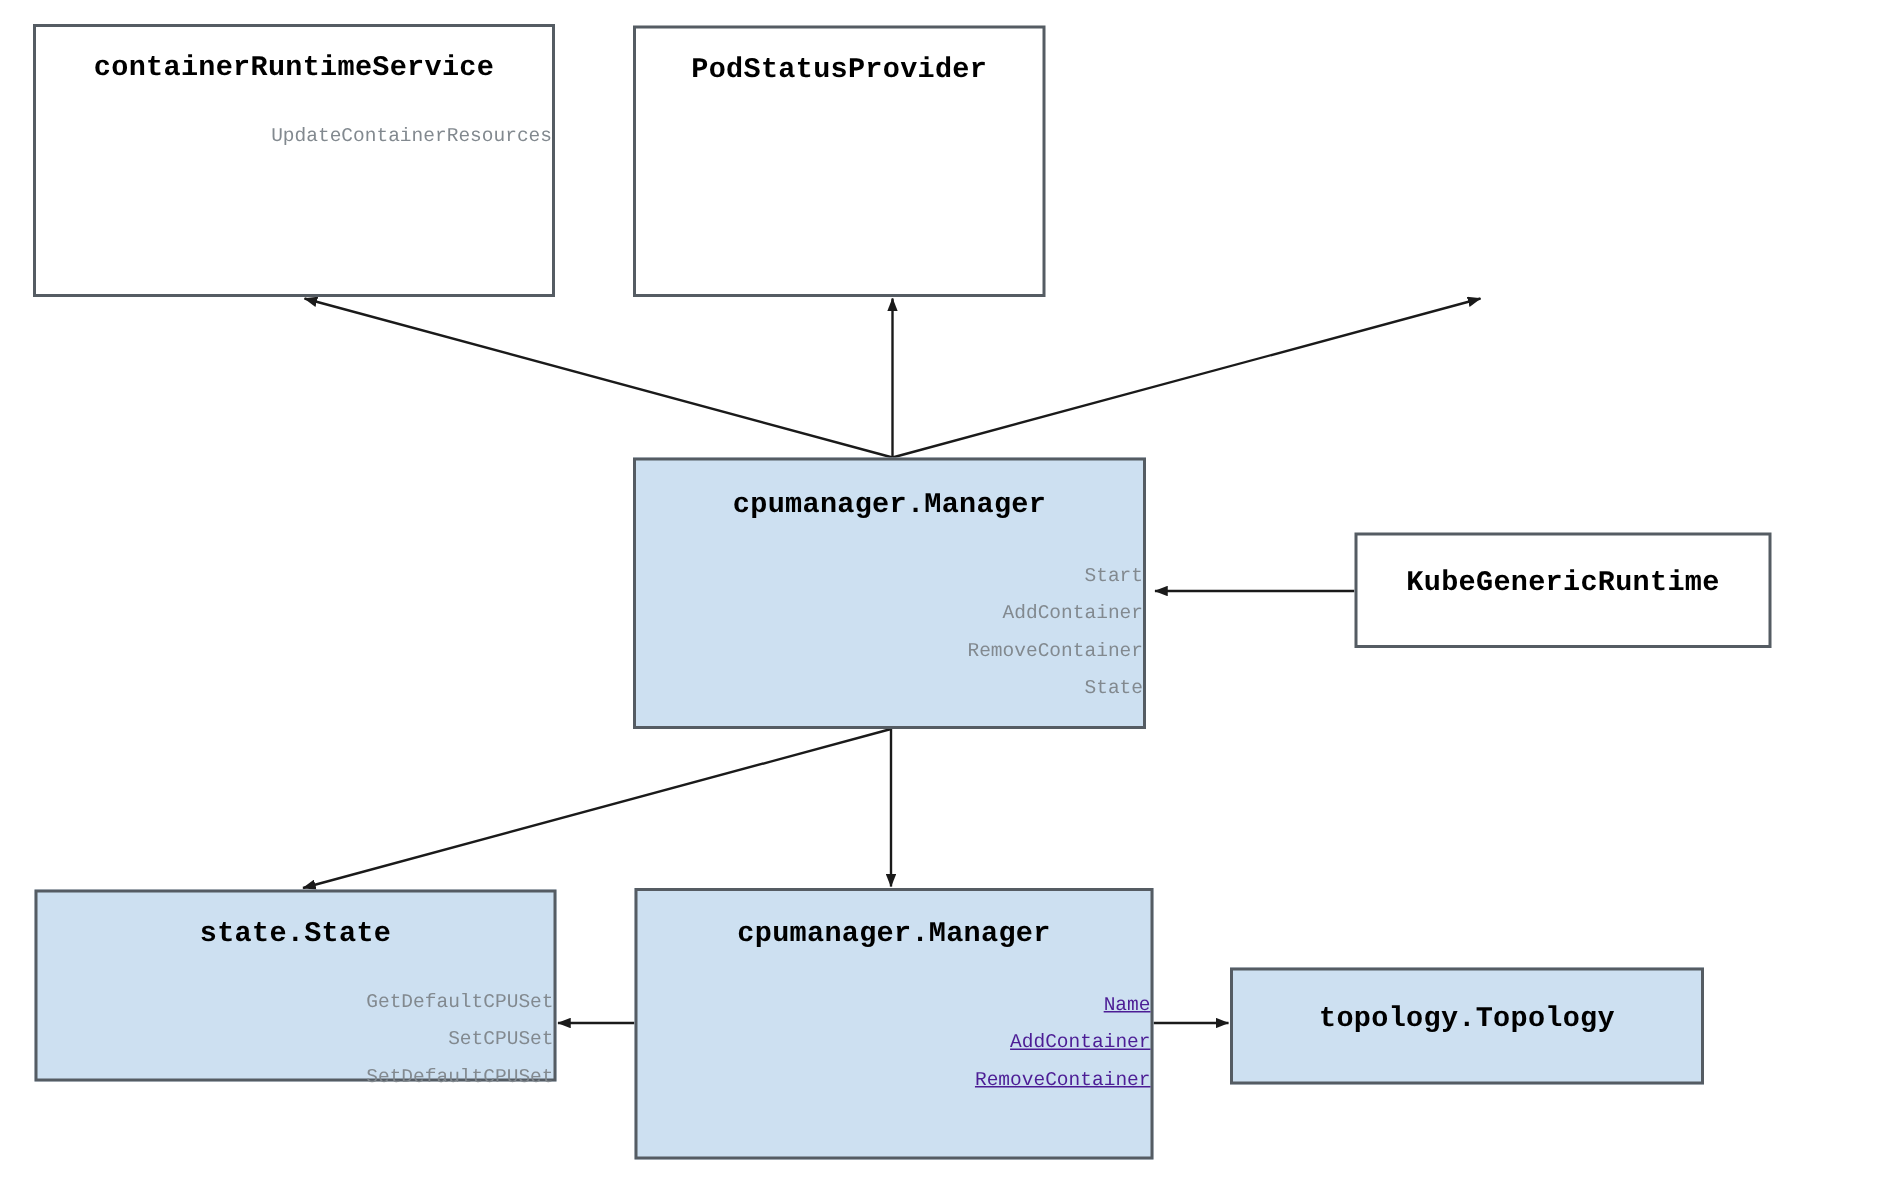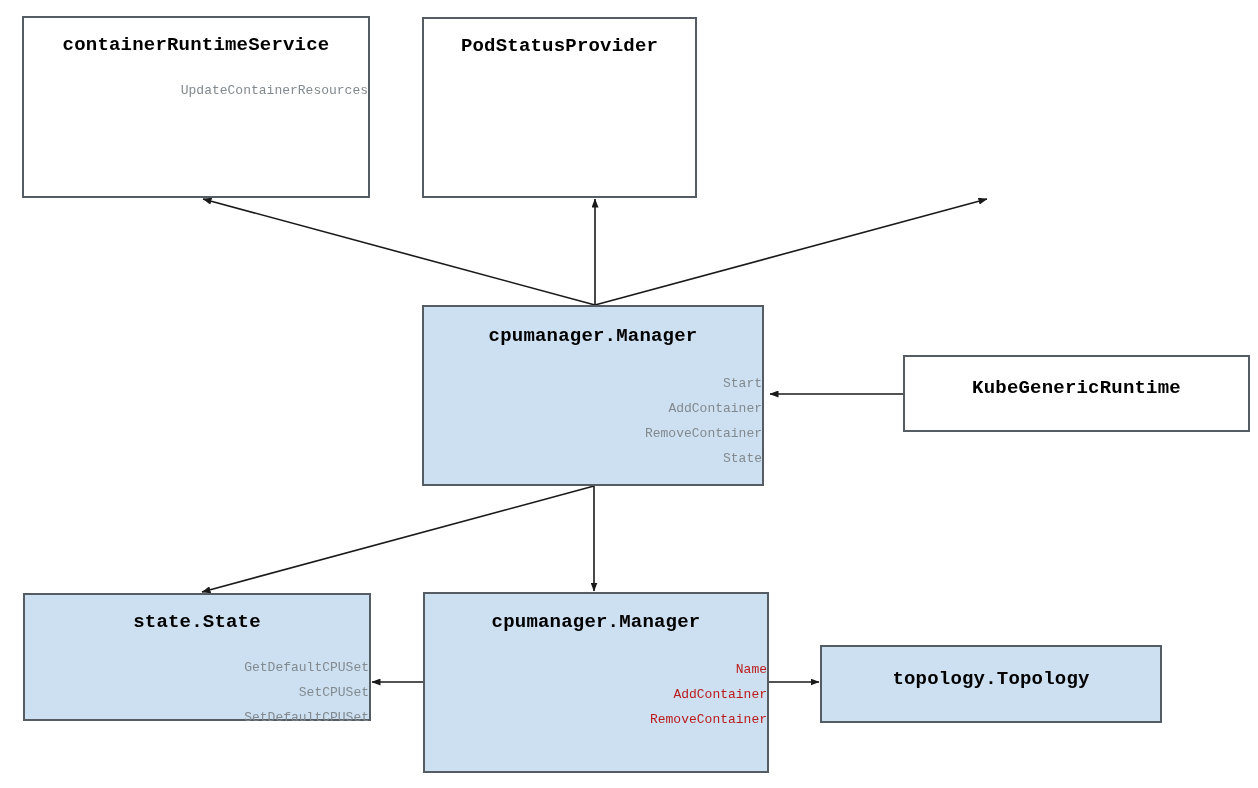--- a/index.html
+++ b/index.html
@@ -49,24 +49,24 @@
     white-space: pre;
     text-align: right;
   }
   .m-line { display: block; }
 
   
   #node-containerRuntimeService { left: 22px;  top: 16px;  width: 348px; height: 182px; }
   #node-podStatusProvider       { left: 422px; top: 17px;  width: 275px; height: 181px; }
   #node-activePodsFunc          { left: 820px; top: 17px;  width: 347px; height: 181px; }
   #node-cpumanagerManager       { left: 422px; top: 305px; width: 342px; height: 181px; }
-  #node-kubeGenericRuntime      { left: 903px; top: 355px; width: 347px; height: 77px;  }
+  #node-kubeGenericRuntime      { left: 903px; top: 355px; width: 278px; height: 77px;  }
   #node-stateState              { left: 23px;  top: 593px; width: 348px; height: 128px; }
   #node-cpumanagerPolicy        { left: 423px; top: 592px; width: 346px; height: 181px; }
-  #node-topologyTopology        { left: 820px; top: 645px; width: 342px; height: 78px;  }
+  #node-topologyTopology        { left: 820px; top: 645px; width: 316px; height: 78px;  }
 
   #node-containerRuntimeService .node-title { margin-top: 16px; }
   #node-containerRuntimeService .node-members { margin: 22px 0 0 8px; }
 
   #node-podStatusProvider .node-title { margin-top: 16px; }
   #node-activePodsFunc .node-title { margin-top: 16px; }
 
   #node-cpumanagerManager .node-title { margin-top: 18px; }
   #node-cpumanagerManager .node-members { margin: 24px 0 0 8px; }
 
@@ -125,21 +125,21 @@
     <div class="node-members" style="color: rgb(130, 137, 143);"></div>
   </div>
 
   <div class="node filled" id="node-stateState" style="border-color: rgb(85, 92, 99); background: rgb(205, 224, 241);">
     <div class="node-title" style="color: rgb(0, 0, 0);">state.State</div>
     <div class="node-members" style="color: rgb(130, 137, 143);"><span class="m-line">GetDefaultCPUSet</span><span class="m-line">SetCPUSet</span><span class="m-line">SetDefaultCPUSet</span></div>
   </div>
 
   <div class="node filled" id="node-cpumanagerPolicy" style="border-color: rgb(85, 92, 99); background: rgb(205, 224, 241);">
     <div class="node-title" style="color: rgb(0, 0, 0);">cpumanager.Manager</div>
-    <div class="node-members" style="color: #b91c1c;"><span class="m-line">Name</span><span class="m-line">AddContainer</span><span class="m-line">RemoveContainer</span></div>
+    <div class="node-members" style="color: #4c1d95; text-decoration: underline;"><span class="m-line">Name</span><span class="m-line">AddContainer</span><span class="m-line">RemoveContainer</span></div>
   </div>
 
   <div class="node filled" id="node-topologyTopology" style="border-color: rgb(85, 92, 99); background: rgb(205, 224, 241);">
     <div class="node-title" style="color: rgb(0, 0, 0);">topology.Topology</div>
     <div class="node-members" style="color: rgb(130, 137, 143);"></div>
   </div>
 
 </div>
 
 </body></html>

